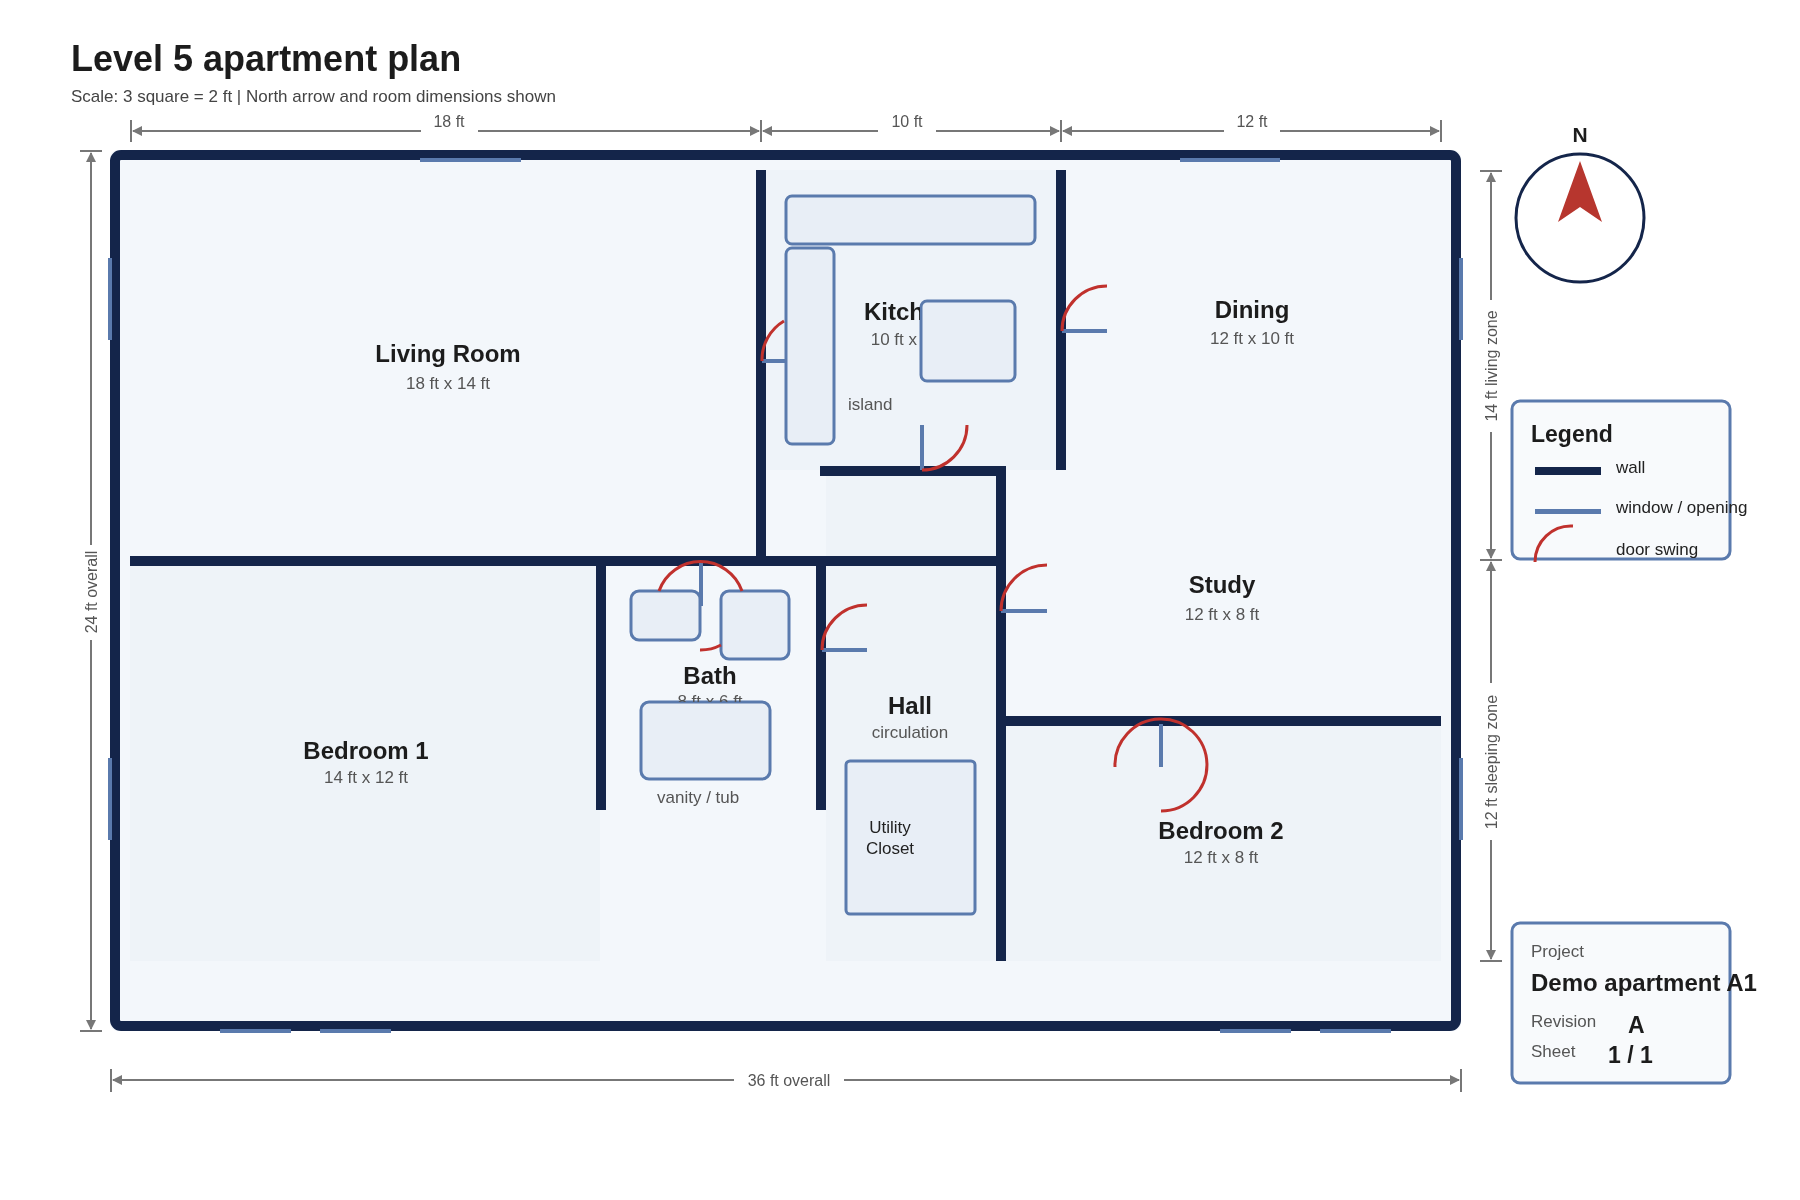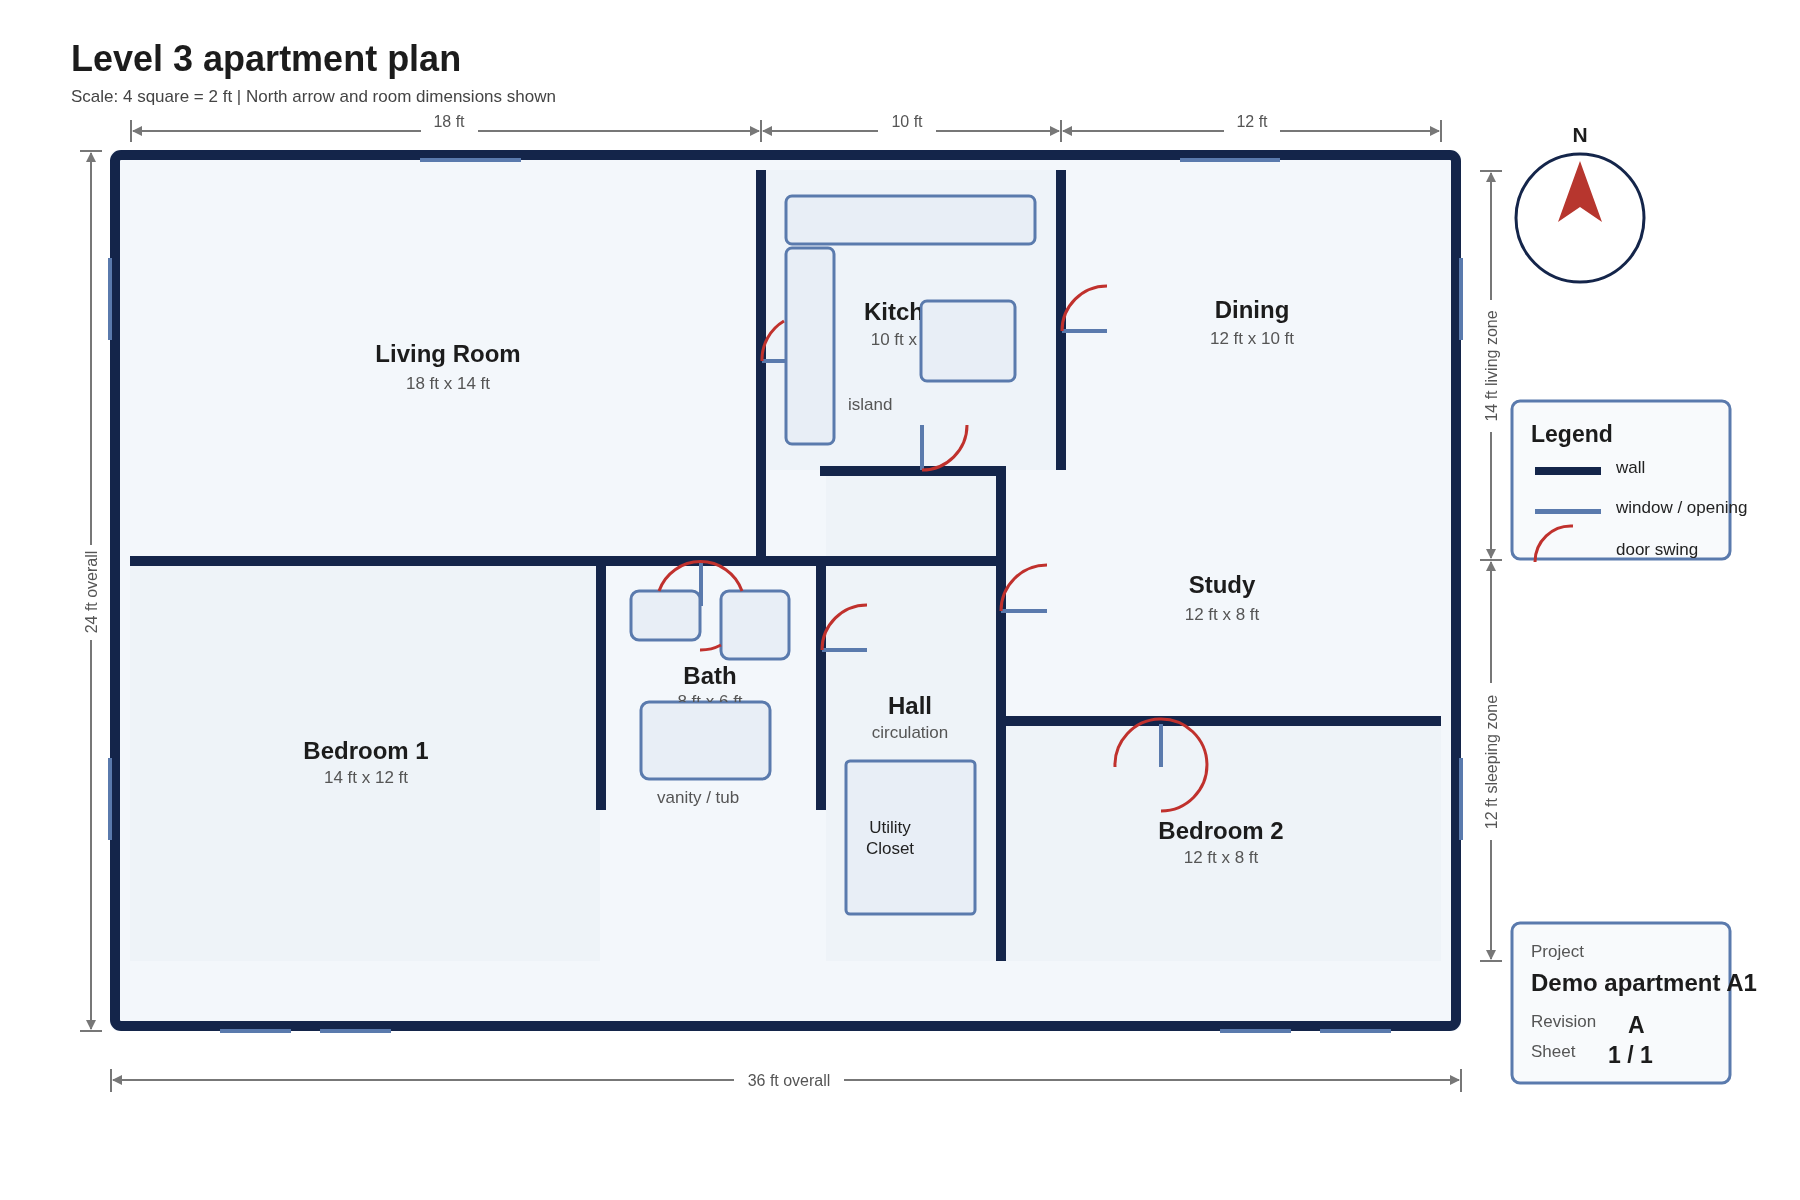--- a/index.html
+++ b/index.html
@@ -11,22 +11,22 @@
   .rdim{font-family:"Liberation Sans",sans-serif;font-size:17px;fill:#555;text-anchor:middle;}
   .lbl{font-family:"Liberation Sans",sans-serif;font-size:17px;fill:#555;}
   .dimtxt{font-family:"Liberation Sans",sans-serif;font-size:16px;fill:#555;text-anchor:middle;}
   .legtxt{font-family:"Liberation Sans",sans-serif;font-size:17px;fill:#222;}
   .tb-small{font-family:"Liberation Sans",sans-serif;font-size:17px;fill:#555;}
   .tb-big{font-family:"Liberation Sans",sans-serif;font-size:24px;font-weight:bold;fill:#1c1c1c;}
 </style>
 </head>
 <body>
 
-<div class="title">Level 3 apartment plan</div>
-<div class="subtitle">Scale: 4 square = 2 ft  |  North arrow and room dimensions shown</div>
+<div class="title">Level 5 apartment plan</div>
+<div class="subtitle">Scale: 3 square = 2 ft  |  North arrow and room dimensions shown</div>
 
 <svg width="1800" height="1200" viewBox="0 0 1800 1200">
   <defs>
     <marker id="arr" markerWidth="10" markerHeight="10" refX="9" refY="5" orient="auto" markerUnits="userSpaceOnUse">
       <path d="M0,0 L10,5 L0,10 z" fill="#777"></path>
     </marker>
   </defs>
 
   <rect x="110" y="150" width="1351" height="881" rx="8" fill="#f3f7fb"></rect>
 

